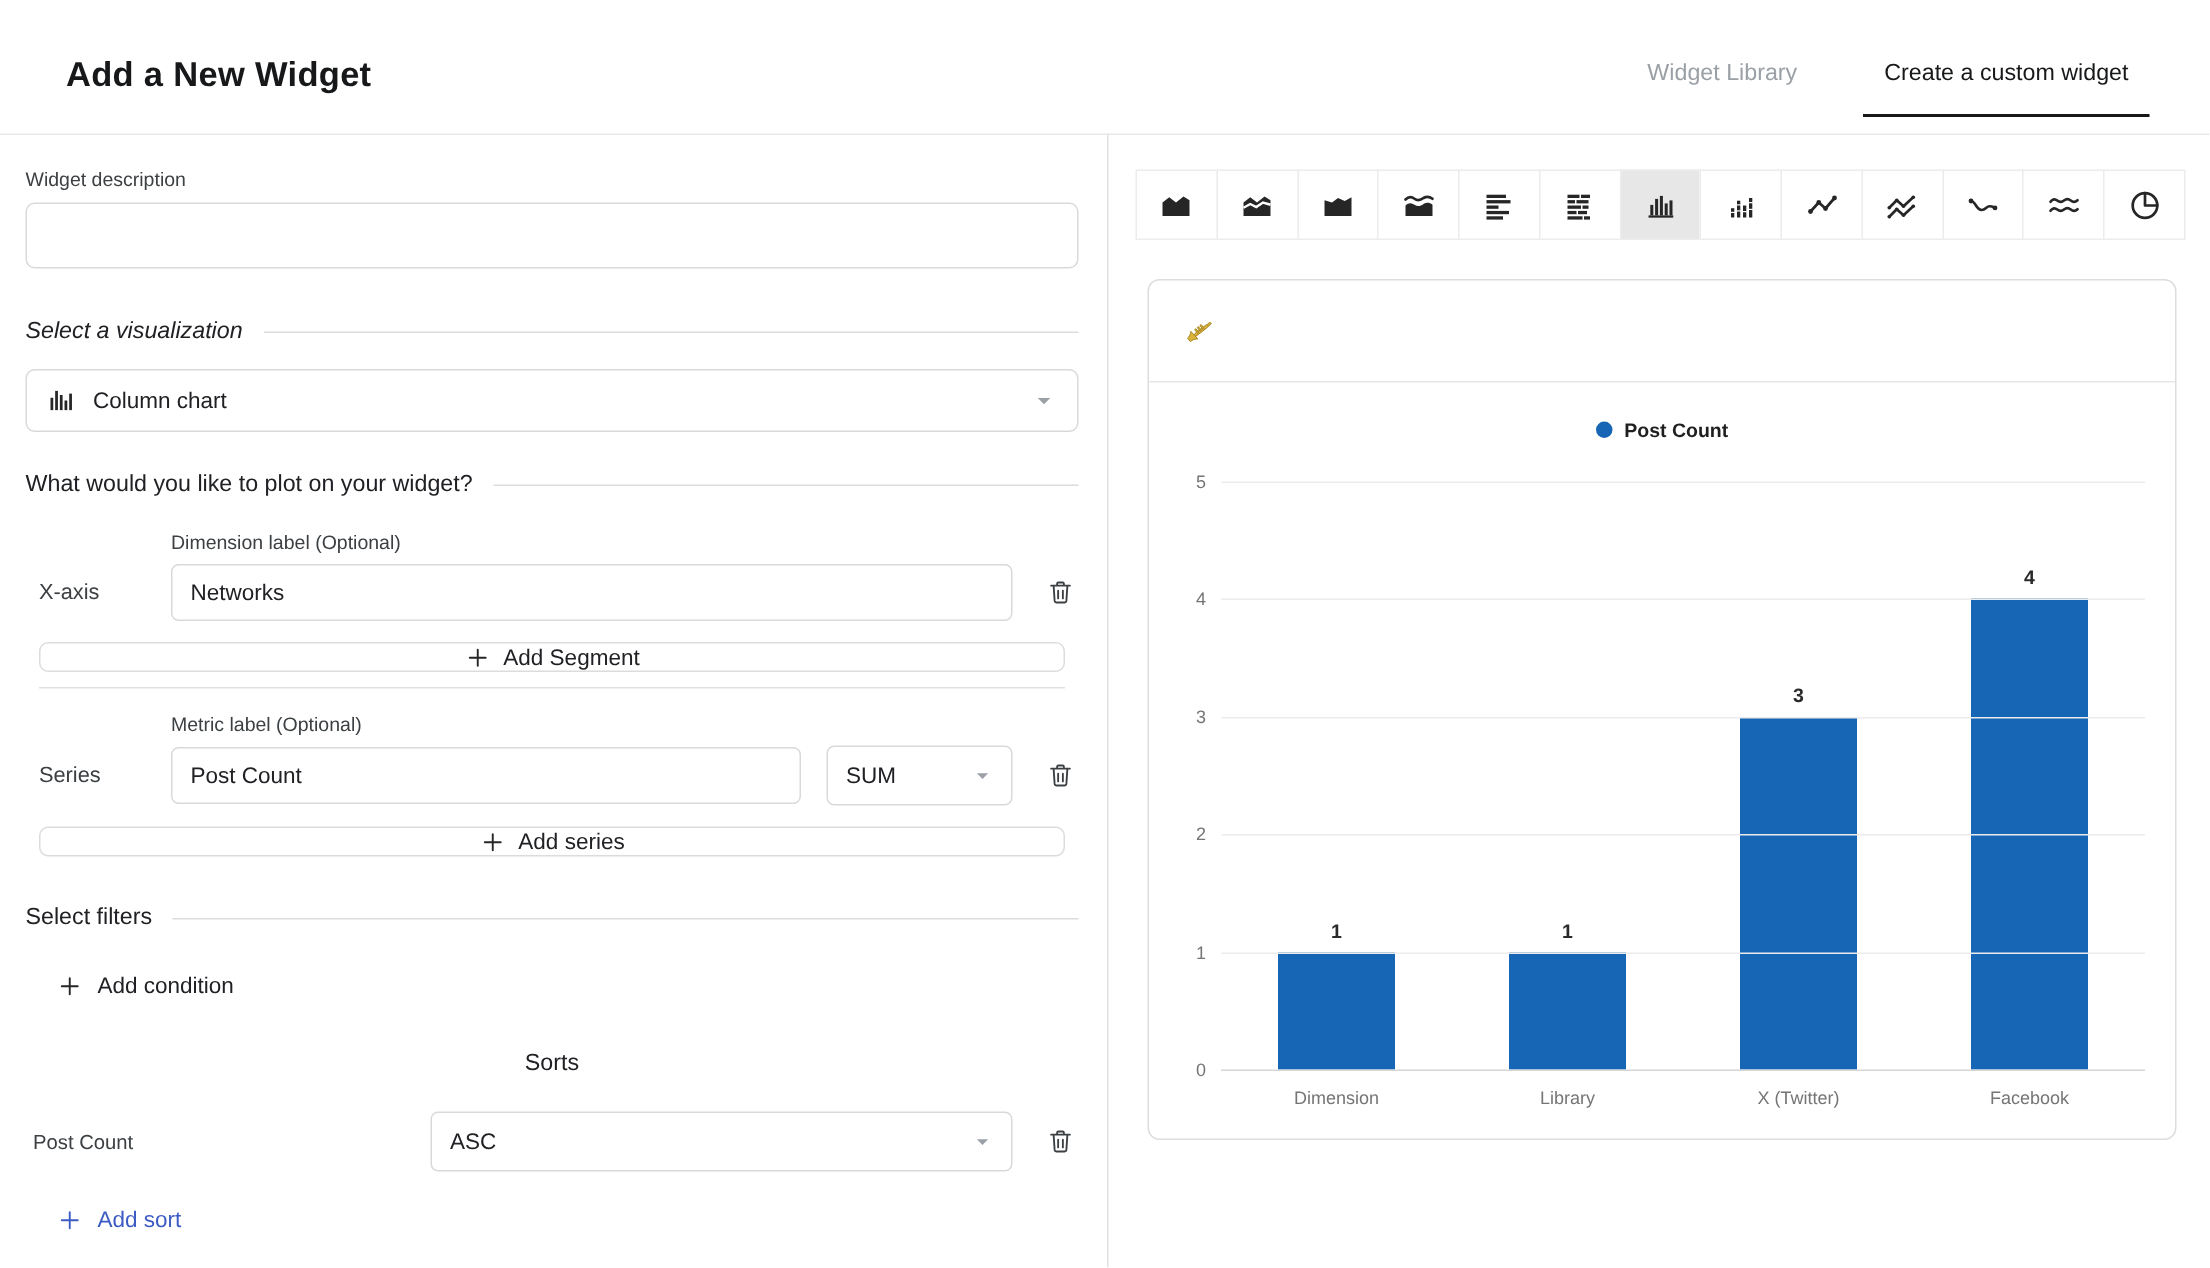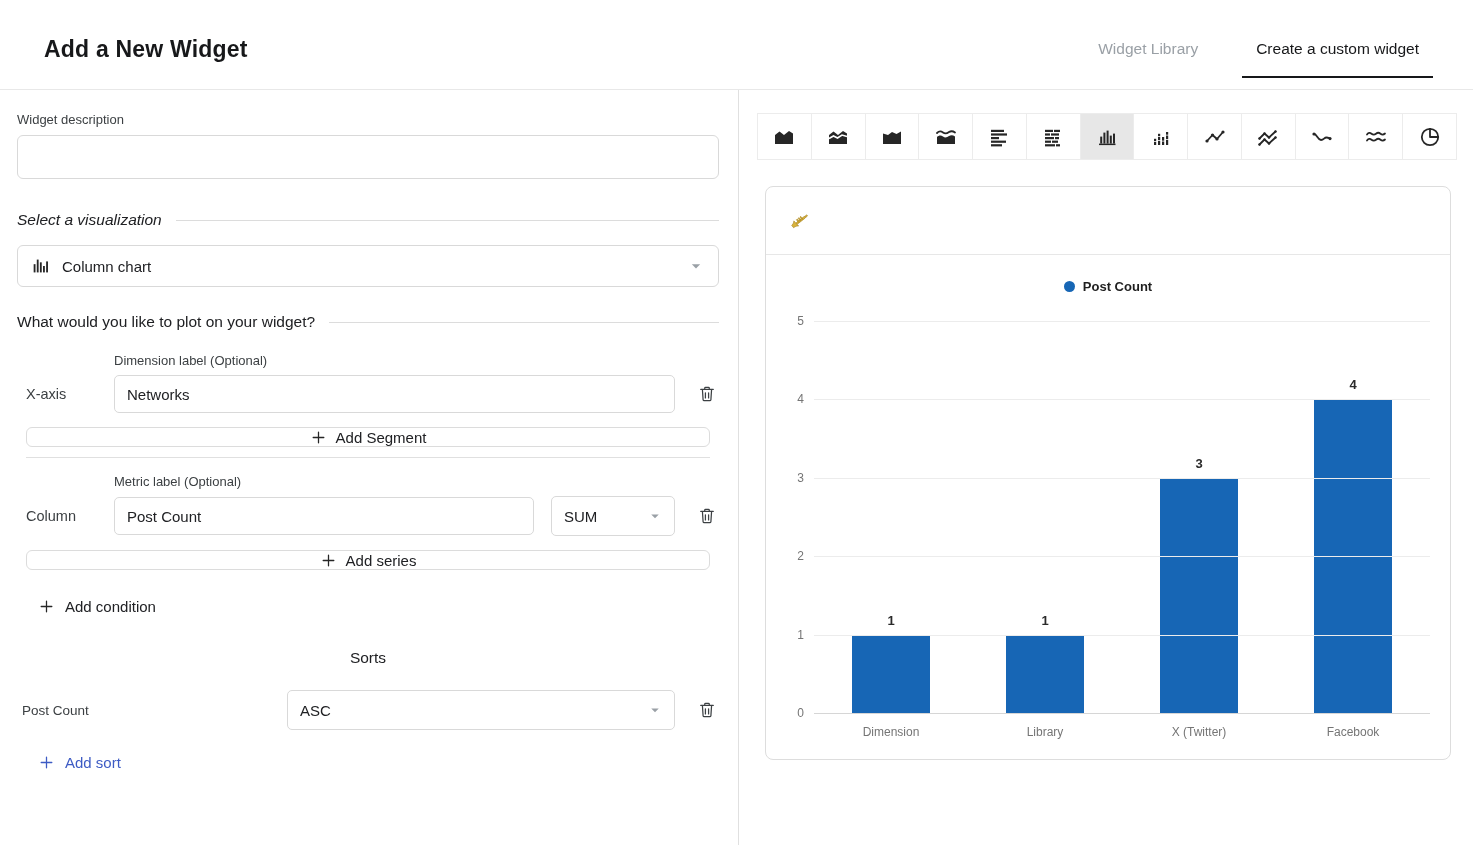--- a/index.html
+++ b/index.html
@@ -141,21 +141,21 @@
           <svg width="17" height="17" viewBox="0 0 24 24">
               <path class="ink-stroke" d="M12 4.5v15M4.5 12h15"></path>
             </svg>
           <span>Add Segment</span>
         </button>
 
         <div class="hdivider"></div>
 
         <div class="caption" style="margin-top:16px;">Metric label (Optional)</div>
         <div class="row" style="margin-top:7px;">
-          <div class="row-label">Column</div>
+          <div class="row-label">Series</div>
           <input class="text-input" value="Post Count" style="">
           <div class="mini-select" style="width:124px; margin-left:17px;">
             <span>SUM</span>
             <span class="caret">
               <svg width="18" height="18" viewBox="0 0 24 24">
                   <path d="M7 10l5 5 5-5z" fill="#9aa0a6"></path>
                 </svg>
             </span>
           </div>
           <button class="icon-btn">
@@ -165,20 +165,24 @@
           </button>
         </div>
 
         <button class="wide-btn">
           <svg width="17" height="17" viewBox="0 0 24 24">
               <path class="ink-stroke" d="M12 4.5v15M4.5 12h15"></path>
             </svg>
           <span>Add series</span>
         </button>
 
+        <div class="section-header" style="margin-top:32px;">
+          <span>Select filters</span>
+          <span class="line"></span>
+        </div>
 
         <button class="link-btn" style="margin-top:28px;">
           <svg width="17" height="17" viewBox="0 0 24 24">
               <path class="ink-stroke" d="M12 4.5v15M4.5 12h15"></path>
             </svg>
           <span>Add condition</span>
         </button>
 
         <div class="section-header" style="margin-top:34px;flex-direction:column;">
           <span>Sorts</span>

